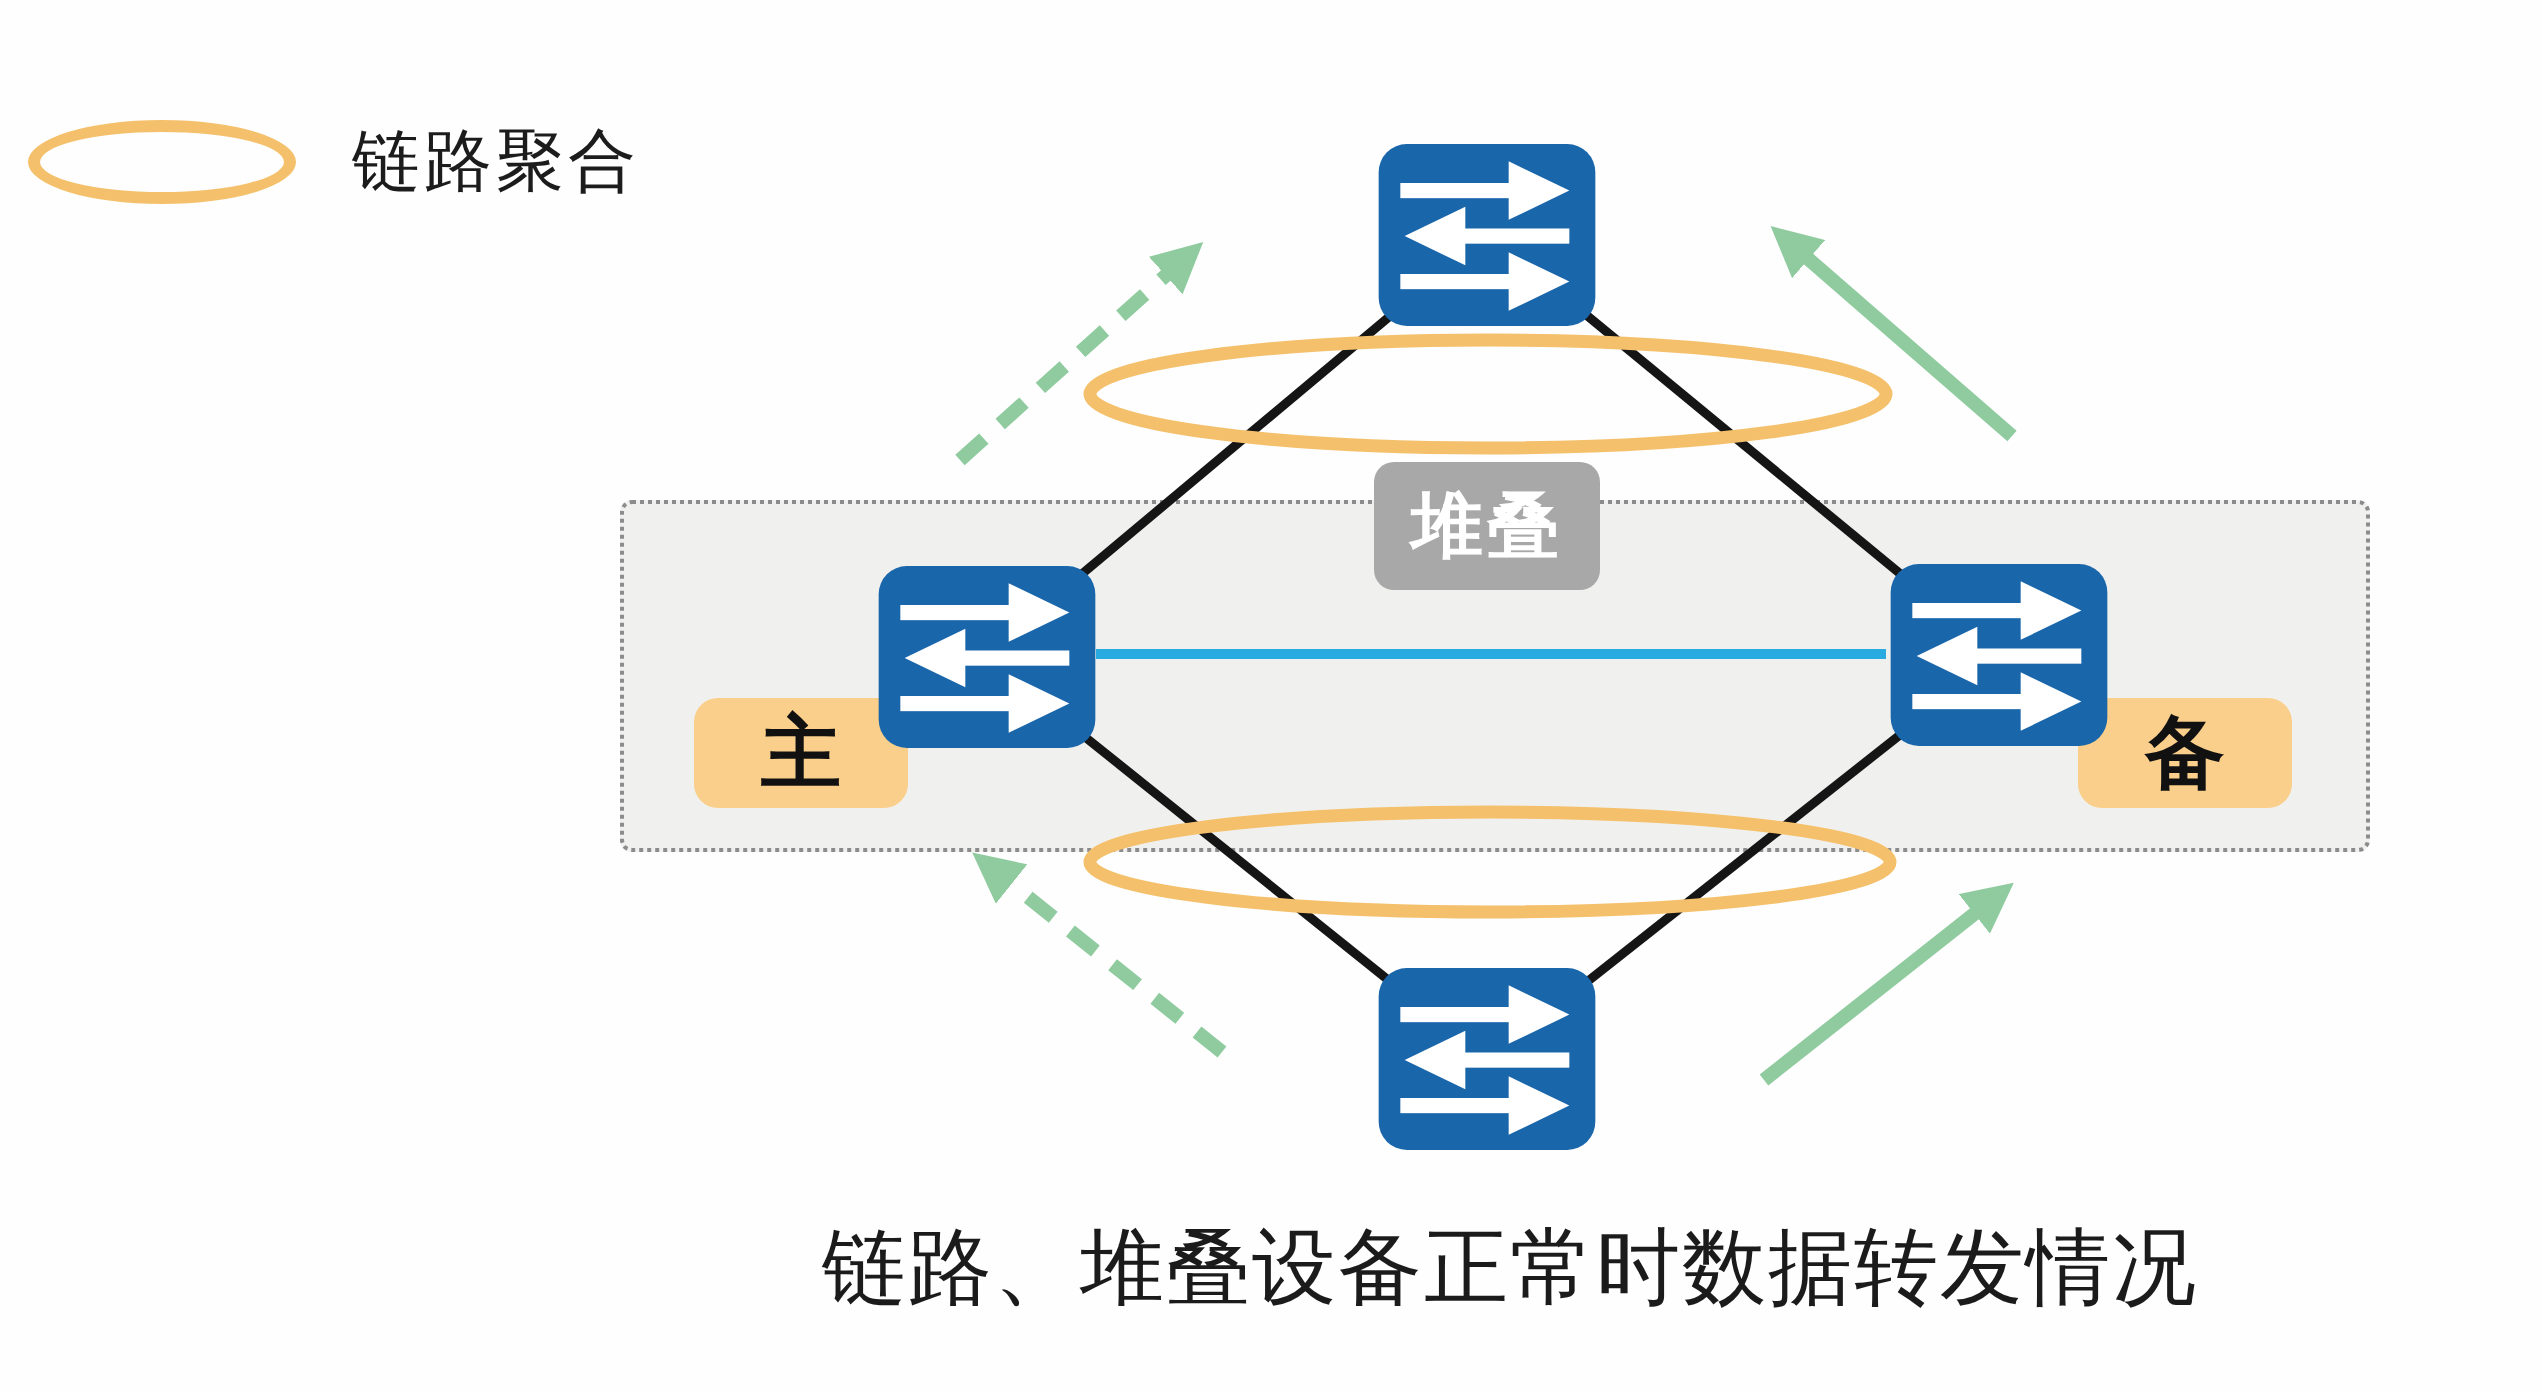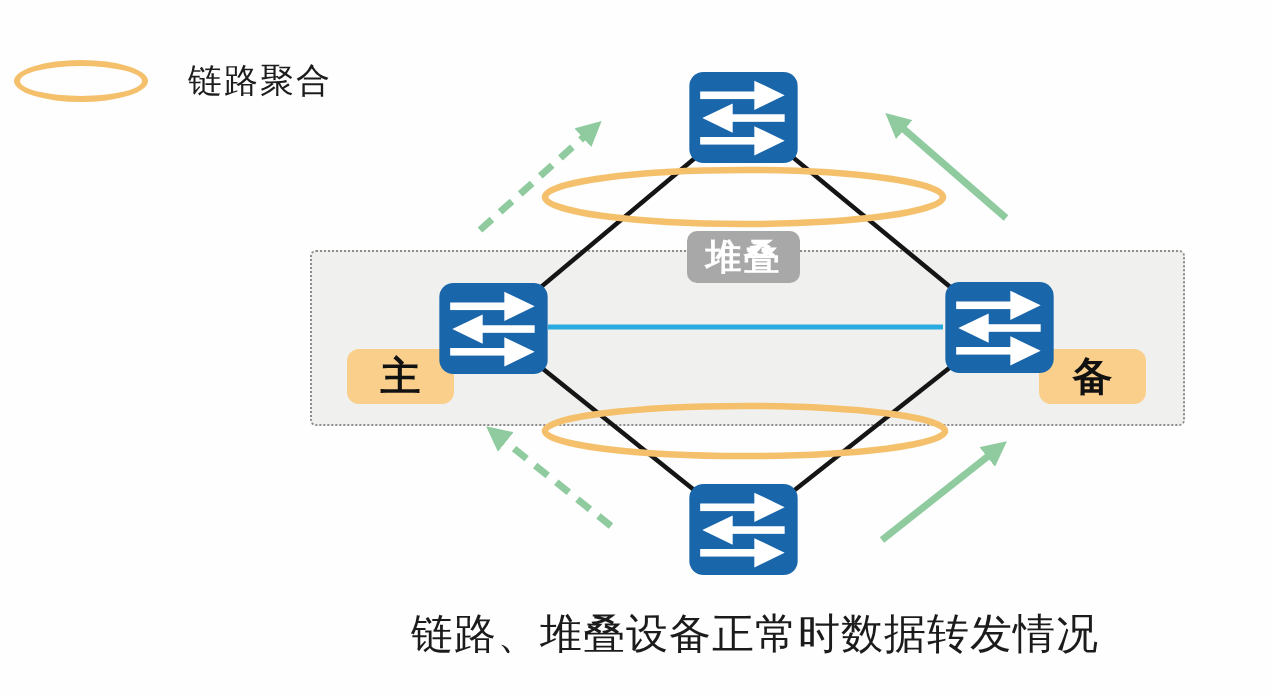--- a/index.html
+++ b/index.html
@@ -7,21 +7,21 @@
     font-family:"Liberation Sans","DejaVu Sans",sans-serif;
     background:#fdfefd;
   }
   .stage{
     position:relative;
     width:1271px;height:696px;
     background:var(--page-bg,#fdfefd);
     overflow:hidden;
   }
   
-  .legend{position:absolute;left:14px;top:58px;display:flex;align-items:center;gap:40px;}
+  .legend{position:absolute;left:14px;top:58px;display:flex;align-items:center;gap:28px;}
   .legend-ellipse{
     display:inline-block;width:122px;height:30px;
     border:6px solid var(--aggregation-orange,#F5C06B);
     border-radius:50%;
     background:transparent;
   }
   .legend-label{font-size:34px;color:#1c1c1c;letter-spacing:2px;}
   
   .stack-zone{
     position:absolute;left:310px;top:250px;width:871px;height:172px;
@@ -31,21 +31,21 @@
   }
   
   .wires{position:absolute;left:0;top:0;z-index:2;}
   .link-line{stroke:var(--link-black,#151515);stroke-width:4.5;fill:none;}
   .stack-line{stroke:var(--stack-link-blue,#29ABE2);stroke-width:5;fill:none;}
   .agg-ellipse{stroke:var(--aggregation-orange,#F5C06B);stroke-width:6.5;fill:none;}
   .flow{stroke:var(--arrow-green,#8FCB9F);stroke-width:7;fill:none;stroke-linecap:butt;}
   .flow.dashed{stroke-dasharray:16 11;}
   
   .stack-badge{
-    position:absolute;left:687px;top:231px;width:113px;height:52px;z-index:3;
+    position:absolute;left:687px;top:231px;width:113px;height:64px;z-index:3;
     background:var(--stack-label-gray,#A8A8A8);
     border-radius:10px;
     color:#ffffff;font-size:36px;font-weight:bold;
     display:flex;align-items:center;justify-content:center;
     letter-spacing:2px;
   }
   
   .switch{position:absolute;width:113px;height:91px;z-index:5;}
   .switch svg{display:block;width:100%;height:100%;}
   .sw-top{left:687px;top:72px;}

